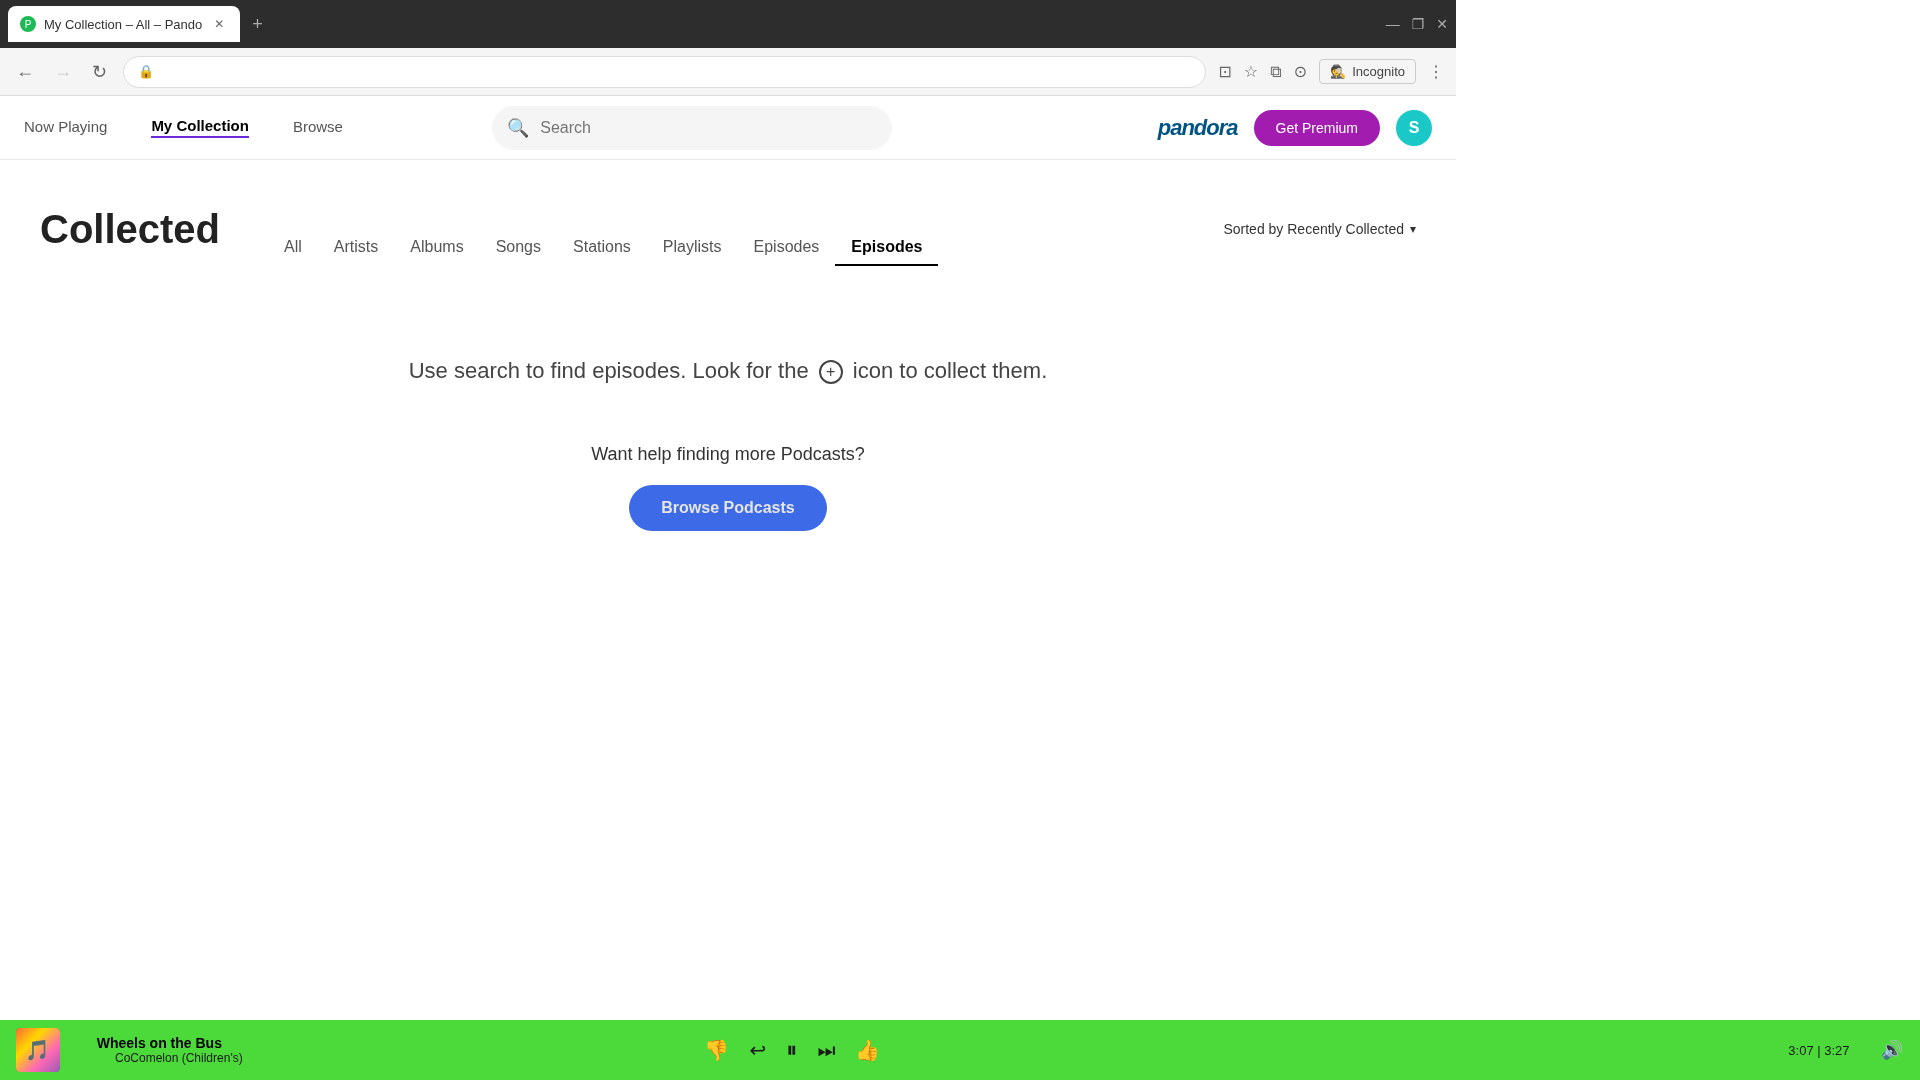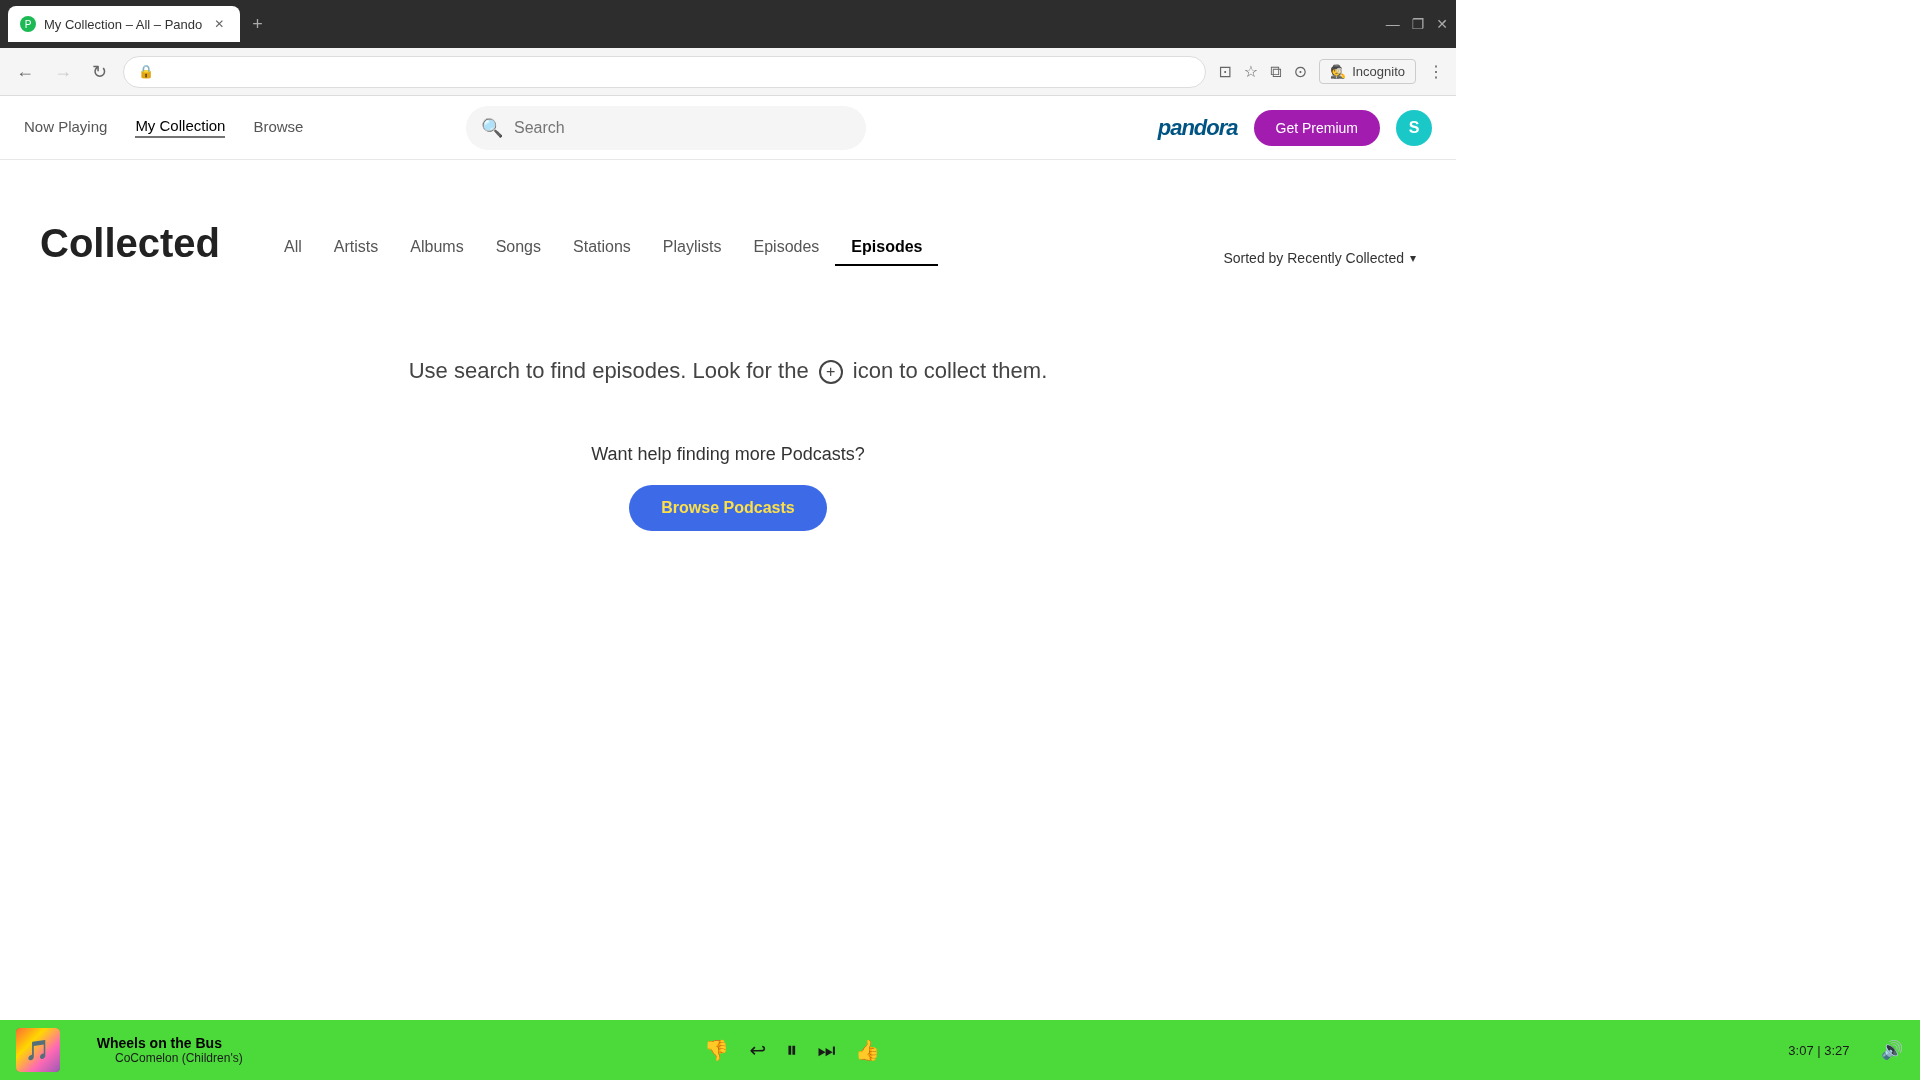--- a/index.html
+++ b/index.html
@@ -23,49 +23,49 @@
     .address-bar input { border: none; outline: none; flex: 1; font-size: 13px; background: transparent; }
     .toolbar-icons { display: flex; gap: 12px; align-items: center; color: #666; font-size: 16px; }
     .toolbar-icons span { cursor: pointer; }
     .incognito-btn { display: flex; align-items: center; gap: 6px; font-size: 13px; color: #444; border: 1px solid #ccc; border-radius: 4px; padding: 4px 10px; cursor: pointer; }
 
     
     .app { height: calc(816px - 96px - 60px); display: flex; flex-direction: column; }
 
     
     .top-nav { height: 64px; display: flex; align-items: center; padding: 0 24px; gap: 32px; border-bottom: 1px solid #e8e8e8; background: #fff; }
-    .nav-links { display: flex; align-items: center; gap: 28px; }
+    .nav-links { display: flex; align-items: center; gap: 44px; }
     .nav-link { font-size: 15px; color: #555; cursor: pointer; text-decoration: none; padding-bottom: 2px; }
-    .nav-link.active { color: #000; border-bottom: 2px solid #737373; font-weight: 400; }
+    .nav-link.active { color: #000; border-bottom: 2px solid #6d28d9; font-weight: 700; }
     .search-bar { display: flex; align-items: center; background: #f5f5f5; border-radius: 24px; height: 44px; width: 400px; padding: 0 16px; gap: 10px; margin: 0 auto; }
     .search-bar input { border: none; outline: none; background: transparent; font-size: 16px; flex: 1; color: #333; }
     .search-icon-svg { color: #666; font-size: 18px; }
     .nav-right { display: flex; align-items: center; gap: 16px; margin-left: auto; }
     .get-premium-btn { background: #a21caf; color: #fff; border: none; border-radius: 20px; padding: 10px 22px; font-size: 14px; font-weight: 400; cursor: pointer; }
     .avatar { width: 36px; height: 36px; background: #1bc8c8; border-radius: 50%; display: flex; align-items: center; justify-content: center; color: white; font-weight: bold; font-size: 16px; cursor: pointer; }
 
     
     .collection-area { flex: 1; padding: 32px 40px; overflow: auto; }
-    .collection-header { display: flex; align-items: flex-end; margin-bottom: 32px; }
+    .collection-header { display: flex; align-items: center; margin-bottom: 32px; }
     .collected-title { font-size: 40px; font-weight: 700; color: #222; margin-right: 48px; }
     .collection-tabs { display: flex; align-items: center; gap: 0; }
     .col-tab { font-size: 16px; color: #555; cursor: pointer; padding: 8px 16px; text-decoration: none; border-bottom: 2px solid transparent; white-space: nowrap; margin-top: 38px; }
     .col-tab.active { color: #000; border-bottom: 2px solid #000; font-weight: 600; }
     .sort-dropdown { margin-left: auto; display: flex; align-items: center; gap: 6px; font-size: 14px; color: #333; cursor: pointer; }
     .sort-dropdown span { color: #333; }
     .chevron { font-size: 12px; color: #555; }
 
     
     .empty-state { text-align: center; padding: 60px 20px; }
     .empty-message { font-size: 22px; color: #444; margin-bottom: 60px; }
     .plus-circle { display: inline-block; width: 24px; height: 24px; border: 2px solid #444; border-radius: 50%; position: relative; margin: 0 4px; vertical-align: middle; }
     .plus-circle::before { content: '+'; position: absolute; top: 50%; left: 50%; transform: translate(-50%, -50%); font-size: 16px; color: #444; line-height: 1; }
     .help-section { margin-top: 40px; }
     .help-text { font-size: 18px; color: #333; margin-bottom: 20px; }
-    .browse-podcasts-btn { background: #3d6be8; color: #fde047; border: none; border-radius: 24px; padding: 14px 32px; font-size: 16px; font-weight: 600; cursor: pointer; }
+    .browse-podcasts-btn { background: #3d6be8; color: #e5e5e5; border: none; border-radius: 24px; padding: 14px 32px; font-size: 16px; font-weight: 600; cursor: pointer; }
 
     
     .player-bar { height: 60px; background: #4cda3a; display: flex; align-items: center; padding: 0 16px; gap: 16px; position: fixed; bottom: 0; left: 0; right: 0; }
     .player-thumb { width: 44px; height: 44px; border-radius: 4px; overflow: hidden; background: #2cb52b; flex-shrink: 0; }
     .player-thumb-inner { width: 44px; height: 44px; background: linear-gradient(135deg, #ff6b35, #ffd700, #ff69b4, #9b59b6); border-radius: 4px; display: flex; align-items: center; justify-content: center; font-size: 20px; }
     .player-info { flex-shrink: 0; text-align: center; }
     .player-title { font-size: 14px; font-weight: 600; color: #000; }
     .player-artist { font-size: 12px; color: #1a1a1a; margin-left: 39px; }
     .player-controls { display: flex; align-items: center; gap: 20px; margin: 0 auto; }
     .player-btn { background: none; border: none; cursor: pointer; font-size: 20px; color: #1a1a1a; display: flex; align-items: center; }

